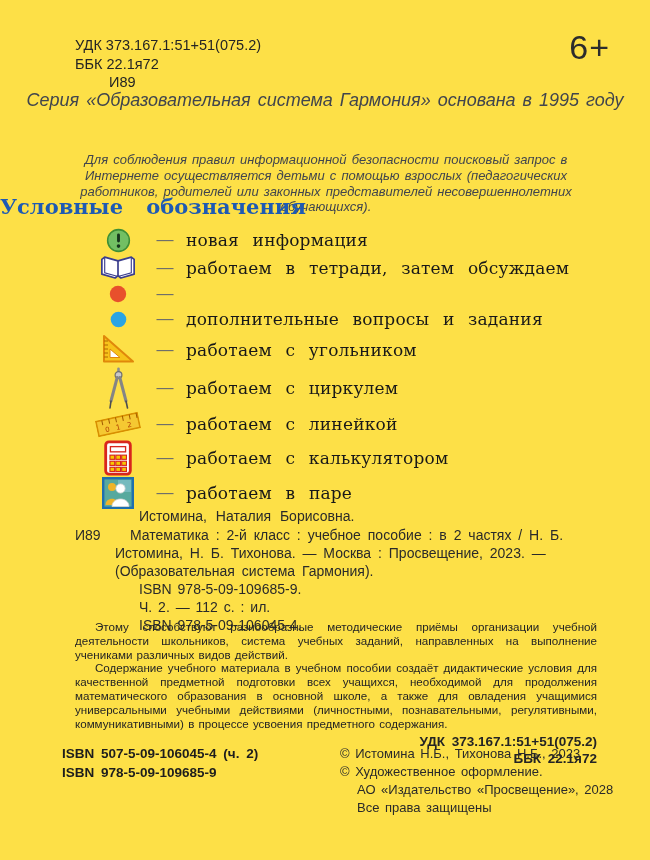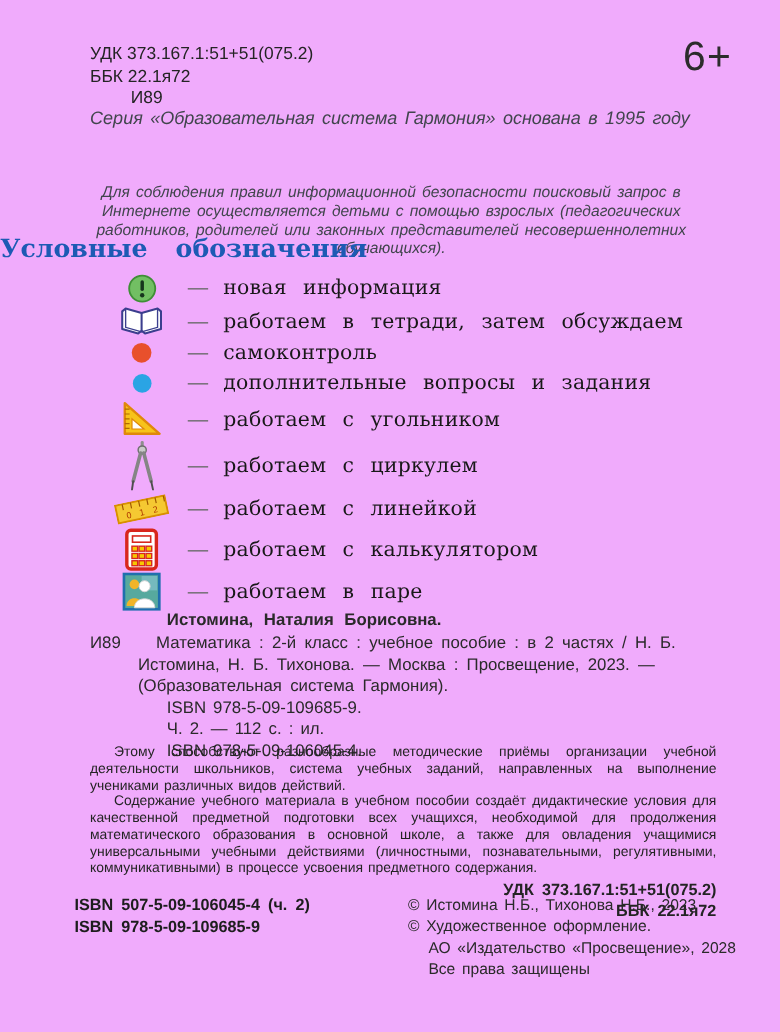--- a/index.html
+++ b/index.html
@@ -1,27 +1,27 @@
 <!DOCTYPE html>
 <html><head>
 <meta charset="utf-8">
 <style>
   html,body{margin:0;padding:0;background:#fff;}
-  .page{position:relative;width:650px;height:860px;background:#f0abfc;overflow:hidden;
+  .page{position:relative;width:650px;height:860px;background:#fde047;overflow:hidden;
         font-family:"Liberation Sans", sans-serif;color:#2a2a2a;}
 
   
   .top-codes{position:absolute;left:75px;top:36px;font-size:14.5px;line-height:18.5px;color:#242424;}
   .top-codes .code-line{white-space:pre;}
   .top-codes .author-code{padding-left:34px;}
   .age-badge{position:absolute;right:40px;top:28px;font-size:34px;color:#2c2c2c;letter-spacing:1px;}
 
   
   .series-note{position:absolute;left:0;right:0;top:90px;text-align:center;
-               font-style:italic;font-size:15px;color:#41454d;word-spacing:2px;}
+               font-style:italic;font-size:18px;color:#41454d;word-spacing:2px;}
   .fgos-note{position:absolute;left:85px;top:108px;width:482px;text-align:center;
              font-size:13px;line-height:15.8px;color:#41454d;word-spacing:1.5px;}
   .safety-note{position:absolute;left:62px;top:152px;width:528px;text-align:center;font-style:italic;
                font-size:13px;line-height:15.8px;color:#41454d;word-spacing:1.5px;}
 
   
   .legend{position:absolute;left:0;right:0;top:194px;}
   .legend-title{font-family:"DejaVu Serif", serif;font-weight:bold;
                 font-size:21px;color:#1d5ab4;word-spacing:16px;margin-bottom:8px;}
   .legend-rows{padding-left:92px;}
@@ -36,21 +36,21 @@
   .legend-row:nth-child(8){height:37px;}
   .legend-row:nth-child(9){height:34px;}
   .icon-box{width:52px;display:flex;justify-content:center;align-items:center;flex:0 0 52px;}
   .dash-box{width:42px;flex:0 0 42px;text-align:center;color:#6b6b6b;font-size:17px;}
   .legend-label{font-family:"DejaVu Serif", serif;font-size:17px;color:#181818;
                 word-spacing:8px;letter-spacing:0.2px;white-space:nowrap;}
   .ruler-rot{transform:rotate(-12deg);}
 
   
   .imprint{position:absolute;left:75px;top:507px;width:522px;font-size:14px;line-height:18px;color:#2a2a2a;}
-  .imprint .author-line{font-weight:bold;margin-left:64px;word-spacing:5px;margin-bottom:1px;}
+  .imprint .author-line{font-weight:normal;margin-left:64px;word-spacing:5px;margin-bottom:1px;}
   .bib{position:relative;}
   .bib .bib-code{position:absolute;left:0;top:0;}
   .bib p{margin:0 0 0 40px;text-indent:15px;word-spacing:3px;}
   .imprint .isbn-line{margin-left:64px;word-spacing:2px;}
 
   
   .annotation{position:absolute;left:75px;top:620px;width:522px;font-size:11.6px;
               line-height:13.8px;color:#242424;text-align:justify;}
   .annotation p{margin:0;text-indent:20px;word-spacing:1px;}
   .annotation .udk-right{margin-top:3px;text-align:right;text-indent:0;font-weight:bold;
@@ -106,21 +106,20 @@
         <span class="legend-label">работаем в тетради, затем обсуждаем</span>
       </div>
 
       <div class="legend-row">
         <span class="icon-box">
           <svg width="18" height="18" viewBox="0 0 18 18">
               <circle cx="9" cy="9" r="8.2" fill="#e8502c"></circle>
             </svg>
         </span>
         <span class="dash-box">—</span>
-        <span class="legend-label">самоконтроль</span>
       </div>
 
       <div class="legend-row">
         <span class="icon-box">
           <svg width="17" height="17" viewBox="0 0 17 17">
               <circle cx="8.5" cy="8.5" r="7.8" fill="#2aa4e4"></circle>
             </svg>
         </span>
         <span class="dash-box">—</span>
         <span class="legend-label">дополнительные вопросы и задания</span>

